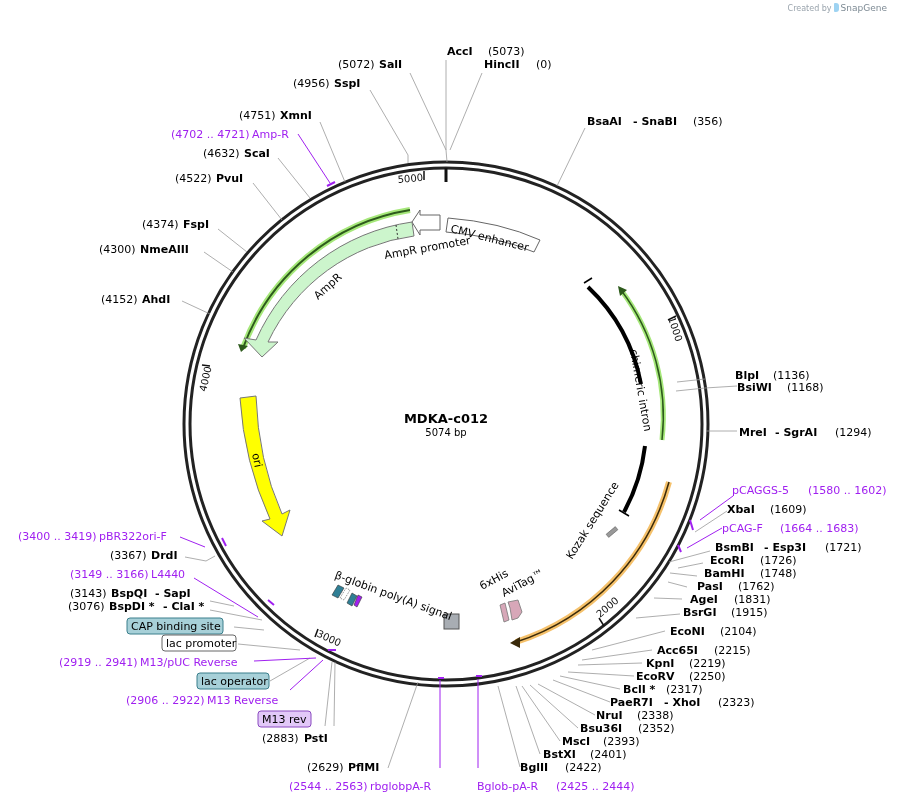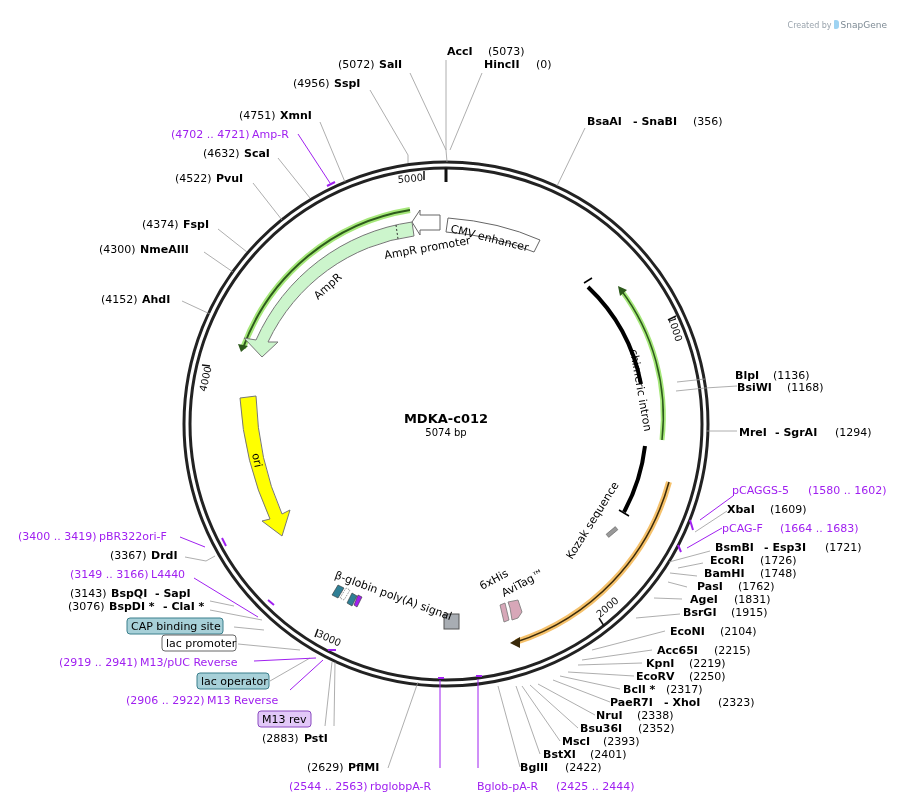--- a/index.html
+++ b/index.html
@@ -2,21 +2,21 @@
 <html><head>
 <meta charset="utf-8">
 <style>
   html,body{margin:0;padding:0;background:#fff;}
   body{width:901px;height:803px;position:relative;overflow:hidden;font-family:"DejaVu Sans","Liberation Sans",sans-serif;}
   svg{position:absolute;left:0;top:0;}
   .lbl{font-size:11px;fill:#000;}
   .b{font-weight:bold;}
   .prim{fill:#a020f0;font-size:11px;}
   .feat{font-size:11px;fill:#000;}
-  .wm{position:absolute;right:14px;top:20px;font-size:8px;color:#9aa4ad;}
+  .wm{position:absolute;right:14px;top:3px;font-size:8px;color:#9aa4ad;}
   .wm .sg{font-size:9px;color:#7d8a94;}
   .wm .logo{display:inline-block;width:5px;height:9px;background:#9ed3f2;border-radius:1px 3px 3px 1px;vertical-align:-1px;margin:0 2px;}
 </style>
 </head>
 <body>
 
 <div class="wm">
   <span>Created by</span><span class="logo"></span><span class="sg">SnapGene</span>
 </div>
 

